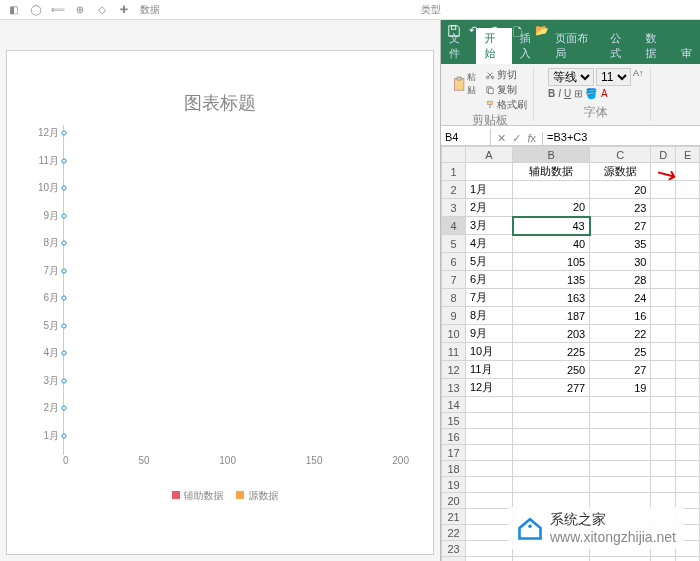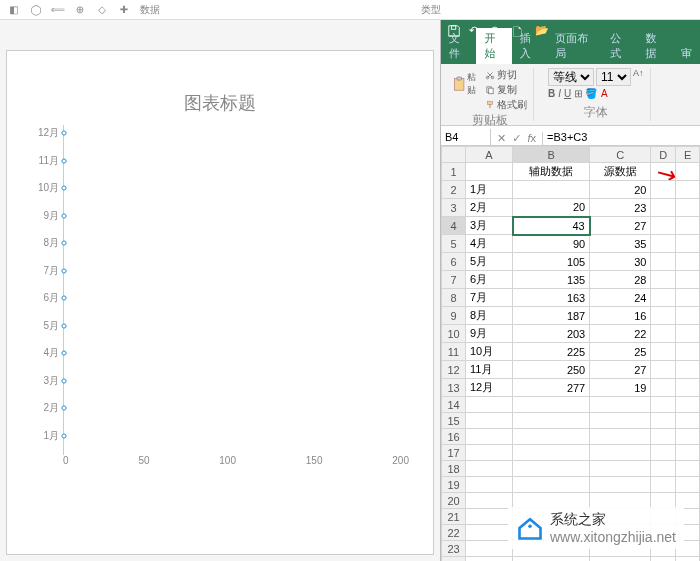--- a/index.html
+++ b/index.html
@@ -187,20 +187,24 @@
           </div>
         </div>
       <div class="x-axis" id="x-axis">
           <div>0</div>
           <div>50</div>
           <div>100</div>
           <div>150</div>
           <div>200</div>
         </div>
     </div>
+    <div class="legend">
+      <span class="swatch sw-aux"></span><span>辅助数据</span>
+      <span class="swatch sw-src"></span><span>源数据</span>
+    </div>
   </div>
 
   <div class="excel-pane">
     <div class="qat">
       <span class="icon">
           <svg viewBox="0 0 16 16" fill="#fff">
             <path d="M2 2h10l2 2v10H2z" fill="none" stroke="#fff"></path>
             <rect x="5" y="2" width="5" height="4" fill="none" stroke="#fff"></rect>
           </svg>
         </span>
@@ -323,21 +327,21 @@
               <th class="rowhead">4</th>
               <td>3月</td>
               <td class="num selected-cell">43</td>
               <td class="num">27</td>
               <td></td>
               <td></td>
             </tr>
             <tr>
               <th class="rowhead">5</th>
               <td>4月</td>
-              <td class="num">90</td>
+              <td class="num">40</td>
               <td class="num">35</td>
               <td></td>
               <td></td>
             </tr>
             <tr>
               <th class="rowhead">6</th>
               <td>5月</td>
               <td class="num">105</td>
               <td class="num">30</td>
               <td></td>

